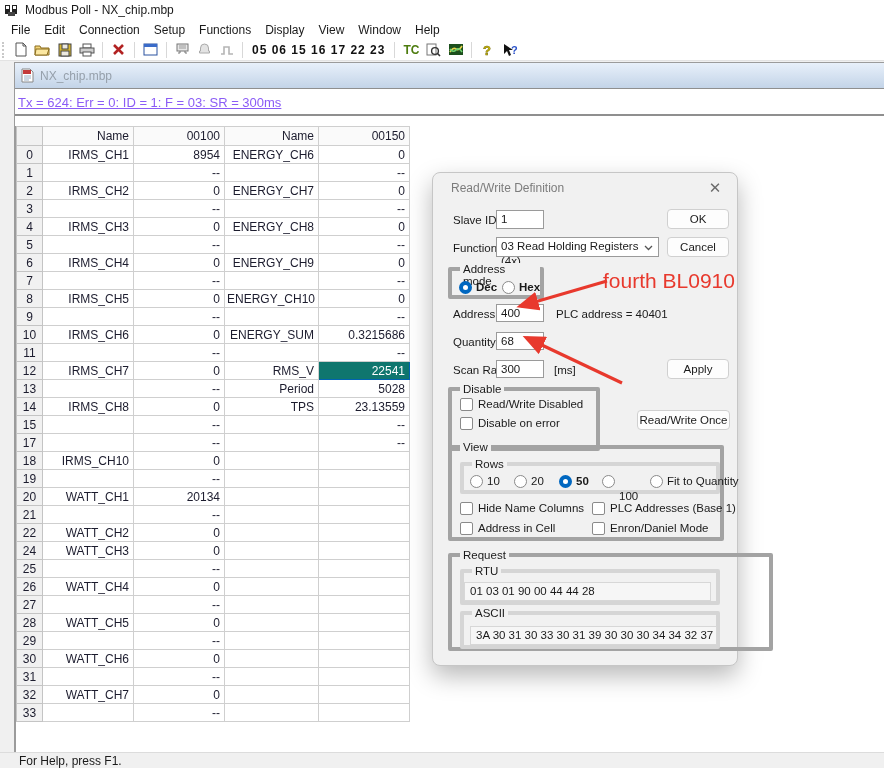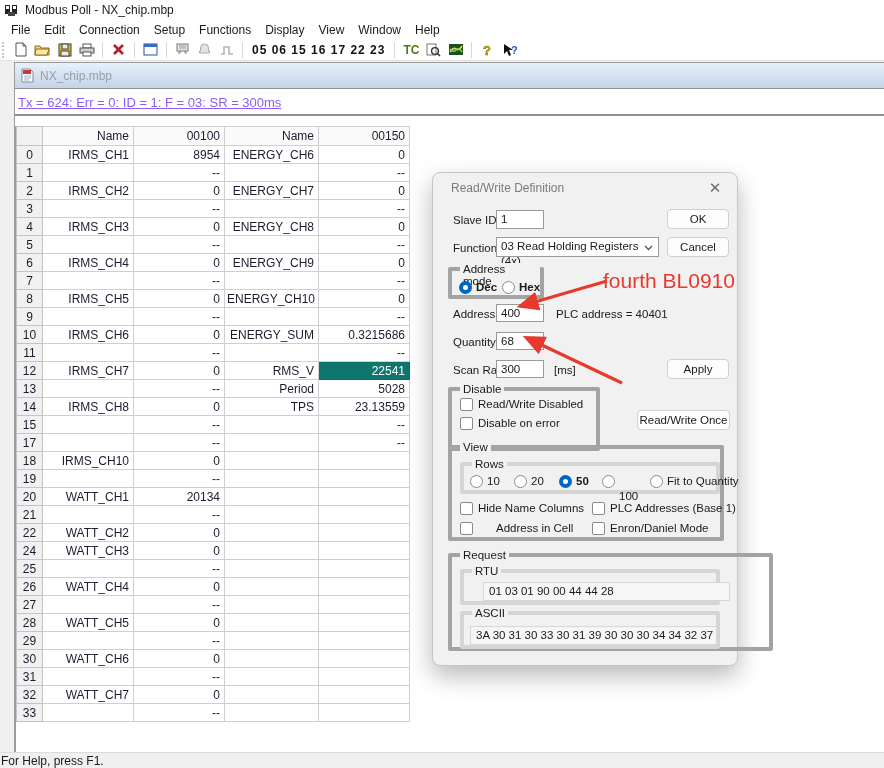--- a/index.html
+++ b/index.html
@@ -44,21 +44,21 @@
   #grid th, #grid td { border:1px solid #cfcfcf; font-size:12px; font-weight:normal;
     height:18px; padding:0 4px 0 2px; text-align:right; color:#1c1c2e; overflow:hidden;
     white-space:nowrap; }
   #grid thead th { background:#fafafa; height:19px; }
   #grid td.rownum, #grid th.rownum { background:#f1f1f1; text-align:center; padding:0 3px;
     border-color:#c4c4c4; }
   #grid td.sel { background:#0f766e; color:#fff; border-color:#0063b1; }
 
   
   #statusbar { position:absolute; left:0; top:752px; width:884px; height:16px; background:#f0f0f0;
-    border-top:1px solid #dcdcdc; display:flex; align-items:center; padding-left:1px; }
+    border-top:1px solid #dcdcdc; display:flex; align-items:center; padding-left:19px; }
   #statusbar span { font-size:12px; color:#1a1a1a; }
 
   
   #dialog { position:absolute; left:432px; top:172px; width:306px; height:494px;
     background:#f1f1f1; border:1px solid #c6c6c6; border-radius:8px;
     box-shadow:0 10px 24px rgba(0,0,0,.28); z-index:50; }
   #dlg-title { position:absolute; left:18px; top:8px; font-size:12px; color:#7c7c7c; }
   #dlg-close { position:absolute; right:12px; top:6px; font-size:15px; color:#6b6b6b;
     width:20px; height:18px; text-align:center; line-height:18px; }
   .dlg-label { position:absolute; font-size:11.5px; color:#1a1a1a; }
@@ -527,30 +527,30 @@
       <div class="radio" style="left:138px; top:9px;"></div>
       <div class="ctl-label" style="left:155px; top:9px;margin-top:15px;">100</div>
       <div class="radio" style="left:186px; top:9px;"></div>
       <div class="ctl-label" style="left:203px; top:9px;">Fit to Quantity</div>
     </div>
     <div class="checkbox" style="left:8px; top:53px;"></div>
     <div class="ctl-label" style="left:26px; top:53px;">Hide Name Columns</div>
     <div class="checkbox" style="left:140px; top:53px;"></div>
     <div class="ctl-label" style="left:158px; top:53px;">PLC Addresses (Base 1)</div>
     <div class="checkbox" style="left:8px; top:73px;"></div>
-    <div class="ctl-label" style="left:26px; top:73px;margin-left:18px;">Address in Cell</div>
+    <div class="ctl-label" style="left:26px; top:73px;">Address in Cell</div>
     <div class="checkbox" style="left:140px; top:73px;"></div>
     <div class="ctl-label" style="left:158px; top:73px;">Enron/Daniel Mode</div>
   </div>
 
   <div class="groupbox" style="left:15px; top:380px; width:325px; height:98px;">
     <div class="gb-label">Request</div>
     <div class="groupbox" style="left:8px; top:12px; width:260px; height:36px; border-color:#d5d5d5;">
       <div class="gb-label">RTU</div>
-      <div class="sunken" style="left:19px; top:9px; width:247px; height:19px;">01 03 01 90 00 44 44 28</div>
+      <div class="sunken" style="left:0; top:9px; width:247px; height:19px;">01 03 01 90 00 44 44 28</div>
     </div>
     <div class="groupbox" style="left:8px; top:54px; width:260px; height:38px; border-color:#d5d5d5;">
       <div class="gb-label">ASCII</div>
       <div class="sunken" style="left:6px; top:11px; width:247px; height:19px;">3A 30 31 30 33 30 31 39 30 30 30 34 34 32 37 0D 0A</div>
     </div>
   </div>
 </div>
 
 <div id="annotation-text">fourth BL0910</div>
 <svg id="annotation-arrows">

